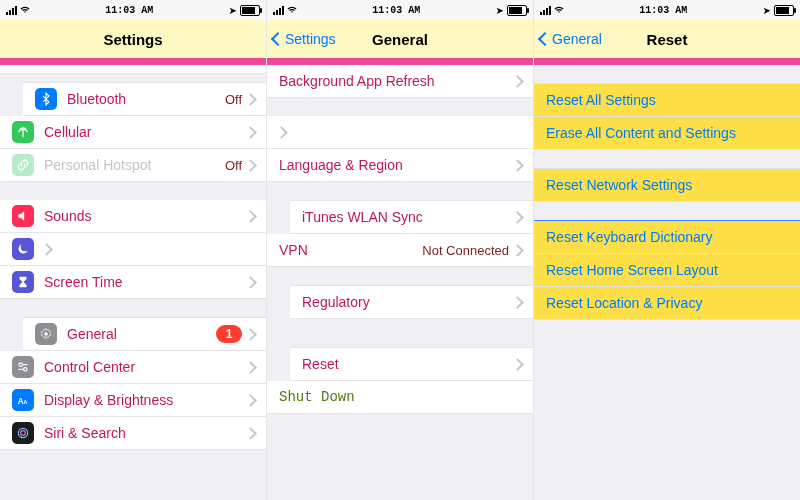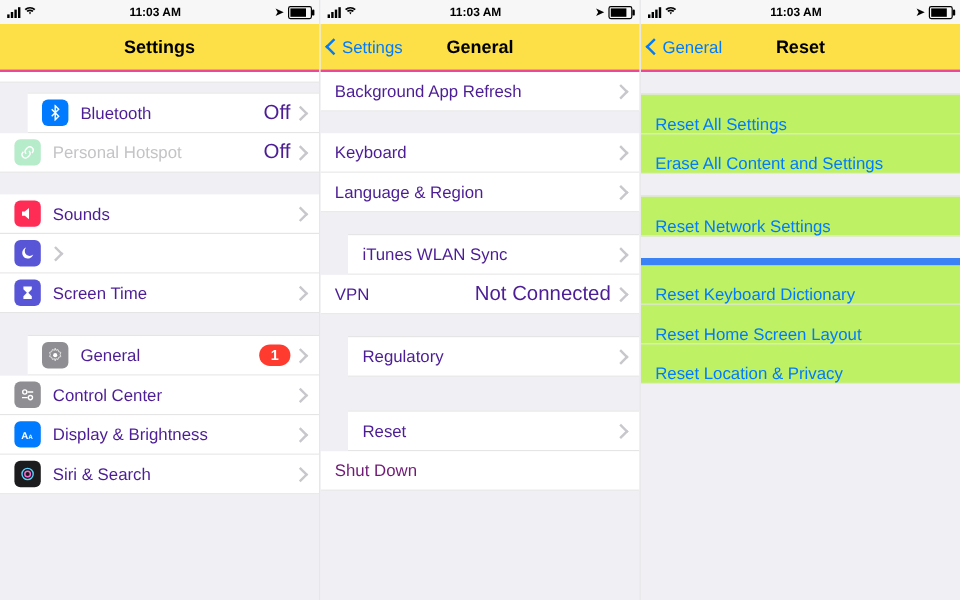--- a/index.html
+++ b/index.html
@@ -2,54 +2,54 @@
 <html><head>
 <meta charset="utf-8">
 <style>
   html,body{margin:0;padding:0;font-family:-apple-system,"Helvetica Neue",Arial,sans-serif;font-size:13px;background:#fff;color:#000;}
   .stage{width:800px;height:500px;display:flex;background:#fff;}
   .phone{flex:1 1 0;display:flex;flex-direction:column;background:#efeff4;border-right:1px solid #e5e5e5;overflow:hidden;position:relative;}
   .phone:last-child{border-right:none;}
   
   .status{height:20px;background:#f7f7f7;display:flex;align-items:center;padding:0 6px;font-size:10px;color:#000;justify-content:space-between;}
   .status .left,.status .right{display:flex;align-items:center;gap:3px;}
-  .status .center{font-weight:600;}
+  .status .center{font-weight:600;font-family:Liberation Mono, monospace;}
   .sig-bars{display:inline-flex;align-items:flex-end;gap:1px;}
   .sig-bars span{width:2px;background:#000;display:inline-block;}
   .sig-bars span:nth-child(1){height:3px;} .sig-bars span:nth-child(2){height:5px;}
   .sig-bars span:nth-child(3){height:7px;} .sig-bars span:nth-child(4){height:9px;}
   .wifi{width:10px;height:8px;display:inline-block;}
   .bat{width:18px;height:9px;border:1px solid #000;border-radius:2px;position:relative;display:inline-block;}
   .bat::after{content:"";position:absolute;right:-3px;top:2px;width:2px;height:5px;background:#000;border-radius:1px;}
   .bat .fill{position:absolute;left:1px;top:1px;bottom:1px;width:70%;background:#000;}
   
-  .nav{height:38px;background:#fde047;border-bottom:2px solid #ec4899;display:flex;align-items:center;justify-content:center;position:relative;}
+  .nav{height:38px;background:#fef9c3;border-bottom:7px solid #ec4899;display:flex;align-items:center;justify-content:center;position:relative;}
   .nav .title{font-weight:600;font-size:15px;}
   .nav .back{position:absolute;left:6px;top:0;bottom:0;display:flex;align-items:center;color:#007aff;font-size:14px;gap:2px;cursor:pointer;}
   .back-chev{width:10px;height:16px;display:inline-block;}
   .back-chev::before{content:"";display:block;width:8px;height:8px;border-left:2px solid #007aff;border-bottom:2px solid #007aff;transform:rotate(45deg);margin-top:3px;}
   
   .list{flex:1;overflow:hidden;background:#efeff4;}
   .gap{height:18px;}
   .gap-sm{height:8px;}
   .row{background:#fff;border-bottom:1px solid #e5e5e5;display:flex;align-items:center;height:32px;padding:0 10px 0 12px;position:relative;cursor:pointer;}
   .row.first{border-top:1px solid #e5e5e5;margin-left:23px;}
   .row .icon{width:22px;height:22px;border-radius:5px;margin-right:10px;flex:0 0 22px;display:flex;align-items:center;justify-content:center;}
-  .row .label{flex:1;font-size:14px;color:#4c1d95;}
-  .row .detail{color:#4c1d95;font-size:17px;margin-right:6px;}
+  .row .label{flex:1;font-size:14px;color:#be185d;}
+  .row .detail{color:#7f1d1d;font-size:13px;margin-right:6px;}
   .row .chev{width:8px;height:12px;position:relative;flex:0 0 8px;}
   .row .chev::before{content:"";display:block;width:7px;height:7px;border-top:2px solid #c7c7cc;border-right:2px solid #c7c7cc;transform:rotate(45deg);position:absolute;top:2px;left:-2px;}
   .row.disabled .label{color:#c4c4c7;}
-  .row.link .label{color:#701a75;}
+  .row.link .label{color:#4d7c0f;font-family:Liberation Mono, monospace;}
   .badge{background:#ff3b30;color:#fff;border-radius:9px;min-width:18px;height:18px;font-size:12px;font-weight:600;display:flex;align-items:center;justify-content:center;margin-right:6px;padding:0 4px;}
   
   .glyph{width:14px;height:14px;}
   .placeholder-row{background:#fff;border-bottom:1px solid #e5e5e5;height:8px;}
   
-  .reset-row{background:#bef264;border-bottom:1px solid #e5e5e5;height:32px;display:flex;align-items:flex-end;padding:0 12px;color:#007aff;font-size:14px;cursor:pointer;}
+  .reset-row{background:#fde047;border-bottom:1px solid #e5e5e5;height:32px;display:flex;align-items:center;padding:0 12px;color:#007aff;font-size:14px;cursor:pointer;}
 </style>
 </head>
 <body>
 <div class="stage">
 
 <div class="phone">
   <div class="status">
     <span class="left">
       <span class="sig-bars">
             <span></span>
@@ -78,20 +78,29 @@
     <div class="placeholder-row"></div>
     <div class="gap-sm"></div>
     <div class="row first">
       <span class="icon" style="background:#007aff">
         <svg class="glyph" viewBox="0 0 24 24" fill="none" stroke="#fff" stroke-width="2">
               <path d="M7 7l10 10-5 5V2l5 5L7 17"></path>
             </svg>
       </span>
       <span class="label">Bluetooth</span>
       <span class="detail">Off</span>
+      <span class="chev"></span>
+    </div>
+    <div class="row">
+      <span class="icon" style="background:#34c759">
+        <svg class="glyph" viewBox="0 0 24 24" fill="none" stroke="#fff" stroke-width="2">
+              <path d="M12 3v18M6 8c3-4 9-4 12 0M4 12c4-6 12-6 16 0"></path>
+            </svg>
+      </span>
+      <span class="label">Cellular</span>
       <span class="chev"></span>
     </div>
     <div class="row disabled">
       <span class="icon" style="background:#b7eccb">
         <svg class="glyph" viewBox="0 0 24 24" fill="none" stroke="#fff" stroke-width="2">
               <path d="M10 14a5 5 0 0 1 0-7l2-2a5 5 0 0 1 7 7l-1 1M14 10a5 5 0 0 1 0 7l-2 2a5 5 0 0 1-7-7l1-1"></path>
             </svg>
       </span>
       <span class="label">Personal Hotspot</span>
       <span class="detail">Off</span>
@@ -199,21 +208,20 @@
     </span>
     <span class="title">General</span>
   </div>
   <div class="list">
     <div class="row">
       <span class="label">Background App Refresh</span>
       <span class="chev"></span>
     </div>
     <div class="gap"></div>
     <div class="row">
-      <span class="label">Keyboard</span>
       <span class="chev"></span>
     </div>
     <div class="row">
       <span class="label">Language &amp; Region</span>
       <span class="chev"></span>
     </div>
     <div class="gap"></div>
     <div class="row first">
       <span class="label">iTunes WLAN Sync</span>
       <span class="chev"></span>
@@ -274,21 +282,21 @@
           <span>Reset All Settings</span>
         </div>
     <div class="reset-row">
           <span>Erase All Content and Settings</span>
         </div>
     <div class="gap"></div>
     <div class="reset-row" style="border-top:1px solid #e5e5e5">
           <span>Reset Network Settings</span>
         </div>
     <div class="gap"></div>
-    <div class="reset-row" style="border-top:6px solid #3b82f6">
+    <div class="reset-row" style="border-top:1px solid #3b82f6">
           <span>Reset Keyboard Dictionary</span>
         </div>
     <div class="reset-row">
           <span>Reset Home Screen Layout</span>
         </div>
     <div class="reset-row">
           <span>Reset Location &amp; Privacy</span>
         </div>
   </div>
 </div>

